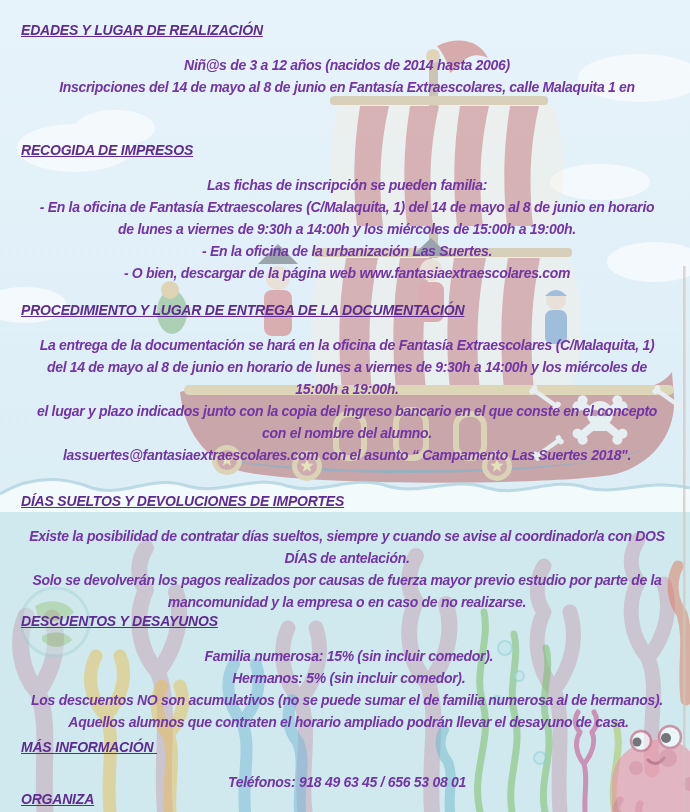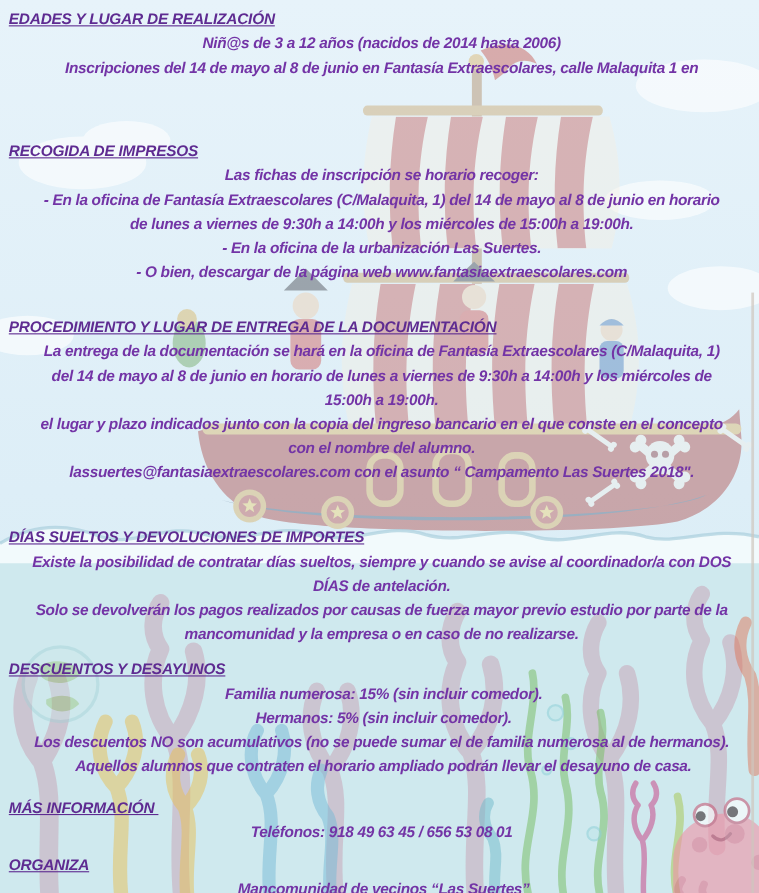--- a/index.html
+++ b/index.html
@@ -7,21 +7,21 @@
     position:relative;width:690px;height:812px;overflow:hidden;
     background:linear-gradient(180deg,#e7f3fa 0%,#ddeef7 55%,#d6ecf2 100%);
     font-family:"Liberation Sans",sans-serif;
     font-style:italic;font-weight:bold;
   }
   #bg{position:absolute;left:0;top:0;width:690px;height:812px;}
   .sec{position:absolute;left:8px;width:678px;}
   .s1{top:6px}.s2{top:126px}.s3{top:286px}.s4{top:477px}
   .s5{top:597px}.s6{top:723px}.s7{top:775px}
   .hd{
-    margin:0;font-size:14px;line-height:22px;color:#5e2b91;
+    margin:13px;font-size:14px;line-height:22px;color:#5e2b91;
     text-decoration:underline;letter-spacing:-0.2px;white-space:pre;
   }
   .ln{
     font-size:14px;line-height:22px;color:#7334a6;
     letter-spacing:-0.3px;white-space:pre;text-align:center;
   }
 </style>
 </head>
 <body>
 
@@ -204,21 +204,21 @@
   </svg>
 
   <section class="sec s1">
     <h2 class="hd">EDADES Y LUGAR DE REALIZACIÓN</h2>
     <div class="ln">Niñ@s de 3 a 12 años (nacidos de 2014 hasta 2006)</div>
     <div class="ln">Inscripciones del 14 de mayo al 8 de junio en Fantasía Extraescolares, calle Malaquita 1 en</div>
   </section>
 
   <section class="sec s2">
     <h2 class="hd">RECOGIDA DE IMPRESOS</h2>
-    <div class="ln">Las fichas de inscripción se horario recoger:</div>
+    <div class="ln">Las fichas de inscripción se pueden familia:</div>
     <div class="ln">- En la oficina de Fantasía Extraescolares (C/Malaquita, 1) del 14 de mayo al 8 de junio en horario</div>
     <div class="ln">de lunes a viernes de 9:30h a 14:00h y los miércoles de 15:00h a 19:00h.</div>
     <div class="ln">- En la oficina de la urbanización Las Suertes.</div>
     <div class="ln">- O bien, descargar de la página web www.fantasiaextraescolares.com</div>
   </section>
 
   <section class="sec s3">
     <h2 class="hd">PROCEDIMIENTO Y LUGAR DE ENTREGA DE LA DOCUMENTACIÓN</h2>
     <div class="ln">La entrega de la documentación se hará en la oficina de Fantasía Extraescolares (C/Malaquita, 1)</div>
     <div class="ln">del 14 de mayo al 8 de junio en horario de lunes a viernes de 9:30h a 14:00h y los miércoles de</div>

